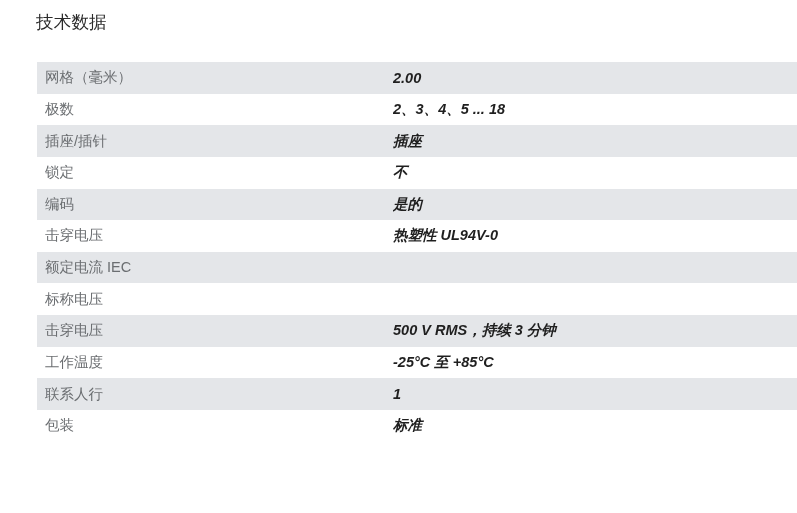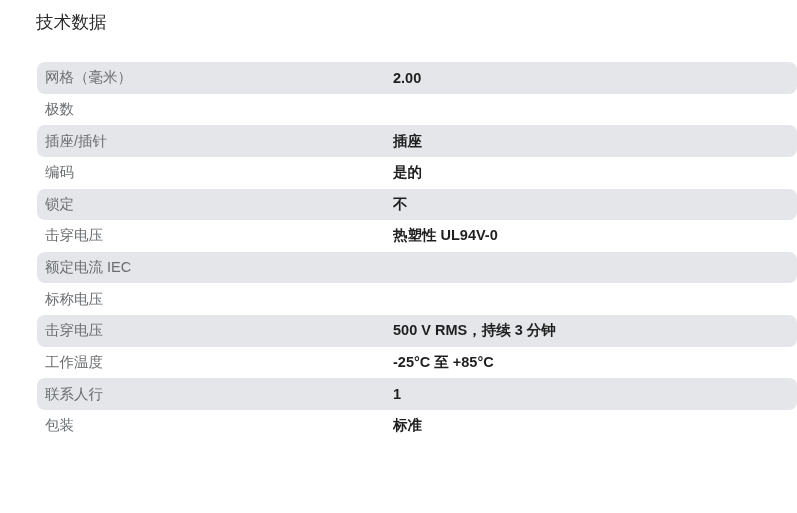--- a/index.html
+++ b/index.html
@@ -28,21 +28,20 @@
     position: absolute;
     left: 37px;
     top: 62px;
     width: 760px; 
   }
   .spec-row {
     display: flex;
     align-items: center;
     height: 31.64px;
     background: #ffffff;
-    border-radius: 8px;
   }
   .spec-row:nth-child(odd) {
     background: #e4e6e9;
   }
   .spec-label {
     width: 356px;
     flex: 0 0 356px;
     padding-left: 8px;
     font-size: 14.5px;
     font-weight: 400;
@@ -50,52 +49,54 @@
     white-space: nowrap;
     overflow: hidden;
   }
   .spec-value {
     flex: 1;
     font-size: 14.5px;
     font-weight: 600;
     color: #1f1f1f;
     white-space: nowrap;
     overflow: hidden;
+    font-style: italic;
   }
 </style>
 </head>
 <body>
 
 <div class="page">
 
   <div class="page-title">技术数据</div>
 
   <div class="spec-table" id="spec-table">
   <div class="spec-row">
     <div class="spec-label">网格（毫米）</div>
     <div class="spec-value">2.00</div>
   </div>
 
   <div class="spec-row">
     <div class="spec-label">极数</div>
+    <div class="spec-value">2、3、4、5 ... 18</div>
   </div>
 
   <div class="spec-row">
     <div class="spec-label">插座/插针</div>
     <div class="spec-value">插座</div>
   </div>
 
   <div class="spec-row">
-    <div class="spec-label">编码</div>
-    <div class="spec-value">是的</div>
+    <div class="spec-label">锁定</div>
+    <div class="spec-value">不</div>
   </div>
 
   <div class="spec-row">
-    <div class="spec-label">锁定</div>
-    <div class="spec-value">不</div>
+    <div class="spec-label">编码</div>
+    <div class="spec-value">是的</div>
   </div>
 
   <div class="spec-row">
     <div class="spec-label">击穿电压</div>
     <div class="spec-value">热塑性 UL94V-0</div>
   </div>
 
   <div class="spec-row">
     <div class="spec-label">额定电流 IEC</div>
   </div>

